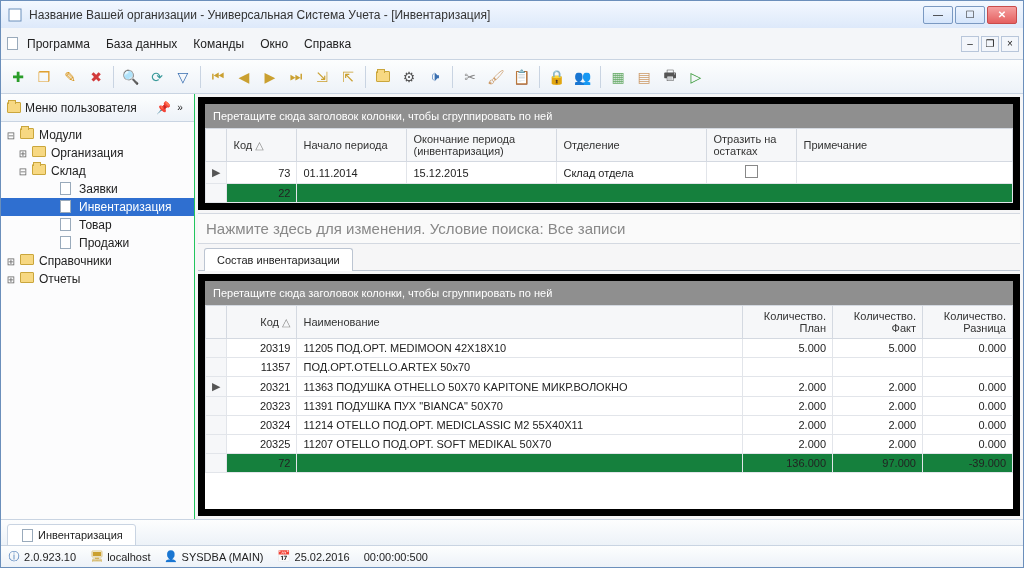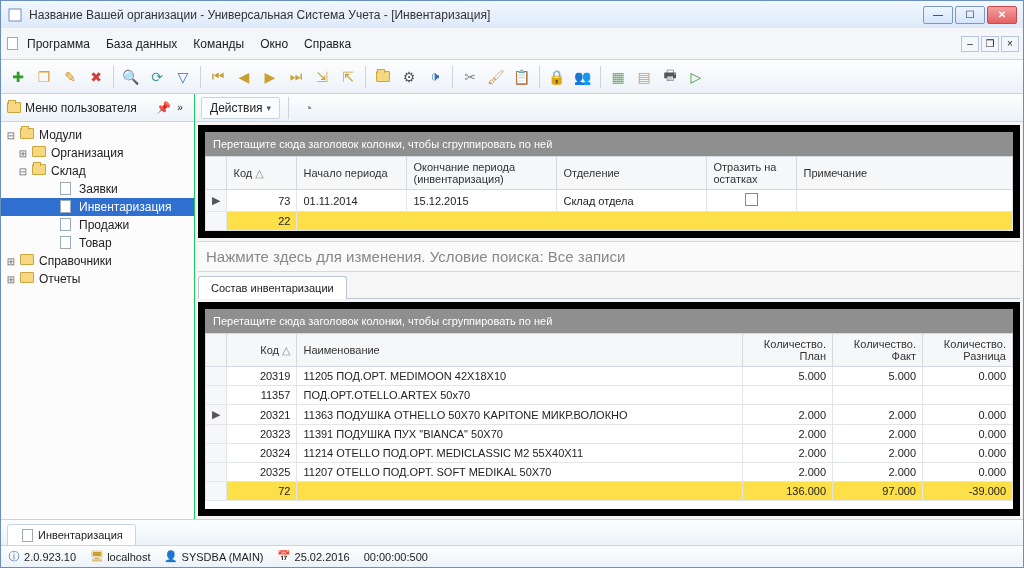--- a/index.html
+++ b/index.html
@@ -34,23 +34,23 @@
   .act-btn { padding:3px 8px; border:1px solid #c9d4e2; border-radius:2px; background:#fbfcfe; cursor:default; display:flex; align-items:center; gap:4px; }
   .act-btn .dd { font-size:9px; color:#555; }
   .content { flex:1; overflow:auto; padding:3px; display:flex; flex-direction:column; gap:3px; }
   .panel { border:7px solid #000000; background:#fff; }
   .groupbar { background:#8f8f8f; color:#fff; font-size:11px; padding:6px 8px; }
   .grid { width:100%; border-collapse:collapse; font-size:11px; }
   .grid th { background:#f6f7f9; border:1px solid #d4d9e1; padding:4px 6px; text-align:left; font-weight:normal; color:#333; }
   .grid td { border:1px solid #e2e5ea; padding:3px 6px; background:#fff; }
   .grid td.num, .grid th.num { text-align:right; }
   .rowmark { width:16px; background:#f6f7f9 !important; text-align:center; color:#555; }
-  .sumrow td { background:#fde047; font-weight:normal; }
+  .sumrow td { background:#15803d; font-weight:normal; }
   .filter-row { color:#888; font-size:15px; padding:6px 8px; background:#fafafa; border:1px solid #d4d9e1; border-left:none; border-right:none; }
-  .tab { display:inline-block; padding:5px 12px; background:#fff; border:1px solid #bcc5d2; border-bottom:none; border-radius:3px 3px 0 0; position:relative; top:1px; font-size:11px; }
+  .tab { display:inline-block; padding:5px 12px; background:#fff; border:1px solid #bcc5d2; border-bottom:none; border-radius:3px 3px 0 0; margin-left:6px; position:relative; top:1px; font-size:11px; }
   .bottom-tabs { height:26px; background:linear-gradient(#fdfefe,#edf2f8); border-top:1px solid #c9d4e2; display:flex; align-items:flex-start; padding:4px 6px 0; }
   .btab { padding:3px 12px; border:1px solid #c9d4e2; border-radius:3px 3px 0 0; background:#fff; font-size:11px; display:flex; align-items:center; gap:4px;}
   .statusbar { height:22px; background:linear-gradient(#fdfefe,#edf2f8); border-top:1px solid #c9d4e2; display:flex; align-items:center; padding:0 6px; font-size:11px; gap:14px; }
   .sicon { width:14px; height:14px; display:inline-flex; align-items:center; justify-content:center; font-size:11px; }
   .folder { display:inline-block; width:14px; height:11px; background:#f7d882; border:1px solid #caa63c; border-radius:1px; position:relative; }
   .folder.open::before { content:""; position:absolute; top:-3px; left:0; width:6px; height:3px; background:#f7d882; border:1px solid #caa63c; border-bottom:none; }
   .page { display:inline-block; width:11px; height:13px; background:#fff; border:1px solid #9ab; }
   svg { display:block; }
   .chk { width:13px; height:13px; border:1px solid #888; background:#fff; display:inline-block; }
 </style>
@@ -157,49 +157,41 @@
             <span>Заявки</span>
           </div>
         <div class="tnode ind2 sel">
             <span class="exp"></span>
             <span class="ficon"><span class="page"></span></span>
             <span>Инвентаризация</span>
           </div>
         <div class="tnode ind2">
             <span class="exp"></span>
             <span class="ficon"><span class="page"></span></span>
-            <span>Продажи</span>
+            <span>Товар</span>
           </div>
         <div class="tnode ind2">
             <span class="exp"></span>
             <span class="ficon"><span class="page"></span></span>
-            <span>Товар</span>
+            <span>Продажи</span>
           </div>
         <div class="tnode">
             <span class="exp">⊞</span>
             <span class="ficon"><span class="folder"></span></span>
             <span>Справочники</span>
           </div>
         <div class="tnode">
             <span class="exp">⊞</span>
             <span class="ficon"><span class="folder"></span></span>
             <span>Отчеты</span>
           </div>
       </div>
     </div>
 
     <div class="main">
-      <div class="actionbar">
-        <div class="act-btn">
-          <span>Действия</span>
-            <span class="dd">▾</span>
-        </div>
-        <div class="tb-sep"></div>
-        <div class="tb-btn" style="color:#888;">◔</div>
-      </div>
 
       <div class="content">
 
         <div class="panel">
           <div class="groupbar">Перетащите сюда заголовок колонки, чтобы сгруппировать по ней</div>
           <table class="grid">
             <thead>
               <tr>
                 <th class="rowmark"></th>
                 <th style="width:70px;"><span>Код</span> <span style="color:#888">△</span></th>

